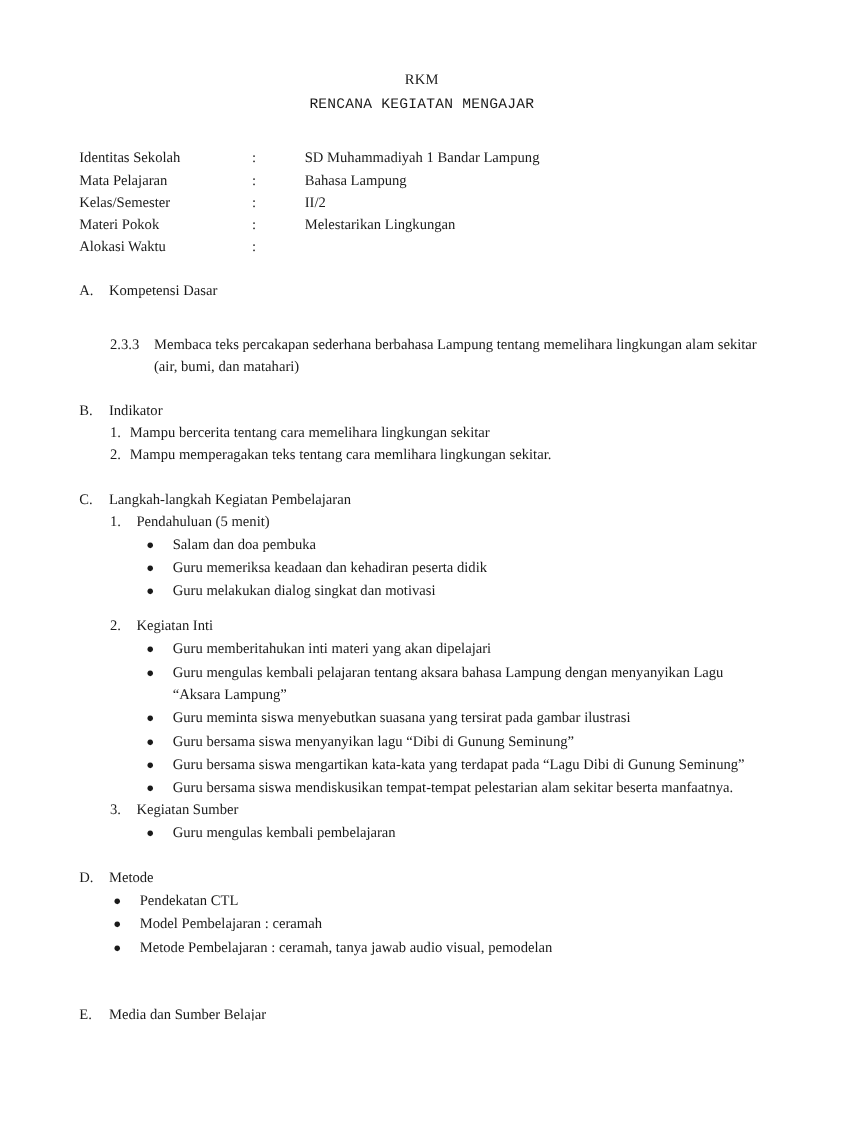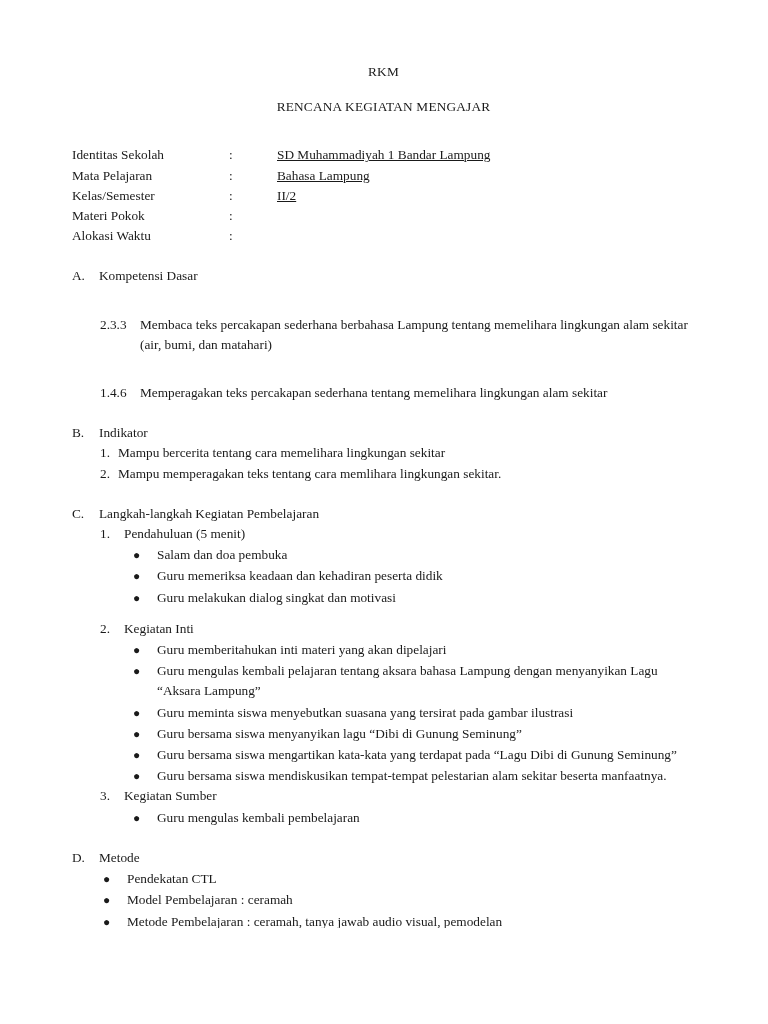--- a/index.html
+++ b/index.html
@@ -21,40 +21,40 @@
   .content {
     position: absolute;
     left: 72px;
     top: 62px;
     width: 623px;
   }
 
   
   .title-block { text-align: center; }
   .title-line { letter-spacing: 0.2px; }
-  .title-line.main { margin-top: 15px; }
+  .title-line.main { margin-top: 3px; font-family: Liberation Mono, monospace; }
 
   
   .identity {
     margin-top: 28px;
   }
   .identity-row {
     display: flex;
     align-items: baseline;
     gap: 39px;
   }
   .identity-label {
     width: 118px;
     flex: 0 0 118px;
   }
   .identity-colon {
     width: 9px;
     flex: 0 0 9px;
   }
-  .identity-value { flex: 1 1 auto; text-decoration: underline; }
+  .identity-value { flex: 1 1 auto; }
 
   
   .section { margin-top: 20px; }
   .section-head {
     display: flex;
     align-items: baseline;
   }
   .section-letter {
     width: 27px;
     flex: 0 0 27px;
@@ -144,40 +144,37 @@
         <span class="identity-value">Bahasa Lampung</span>
       </div>
       <div class="identity-row">
         <span class="identity-label">Kelas/Semester</span>
         <span class="identity-colon">:</span>
         <span class="identity-value">II/2</span>
       </div>
       <div class="identity-row">
         <span class="identity-label">Materi Pokok</span>
         <span class="identity-colon">:</span>
+        <span class="identity-value">Melestarikan Lingkungan</span>
       </div>
       <div class="identity-row">
         <span class="identity-label">Alokasi Waktu</span>
         <span class="identity-colon">:</span>
       </div>
     </div>
 
     <div class="section">
       <div class="section-head">
         <span class="section-letter">A.</span>
         <span class="section-title">Kompetensi Dasar</span>
       </div>
       <div class="code-item">
         <span class="code-num">2.3.3</span>
         <span class="code-text">Membaca teks percakapan sederhana berbahasa Lampung tentang memelihara lingkungan alam sekitar (air, bumi, dan matahari)</span>
       </div>
-      <div class="code-item">
-        <span class="code-num">1.4.6</span>
-        <span class="code-text">Memperagakan teks percakapan sederhana tentang memelihara lingkungan alam sekitar</span>
-      </div>
     </div>
 
     <div class="section">
       <div class="section-head">
         <span class="section-letter">B.</span>
         <span class="section-title">Indikator</span>
       </div>
       <div class="num-item">
         <span class="num-marker">1.</span>
         <span class="num-text">Mampu bercerita tentang cara memelihara lingkungan sekitar</span>

